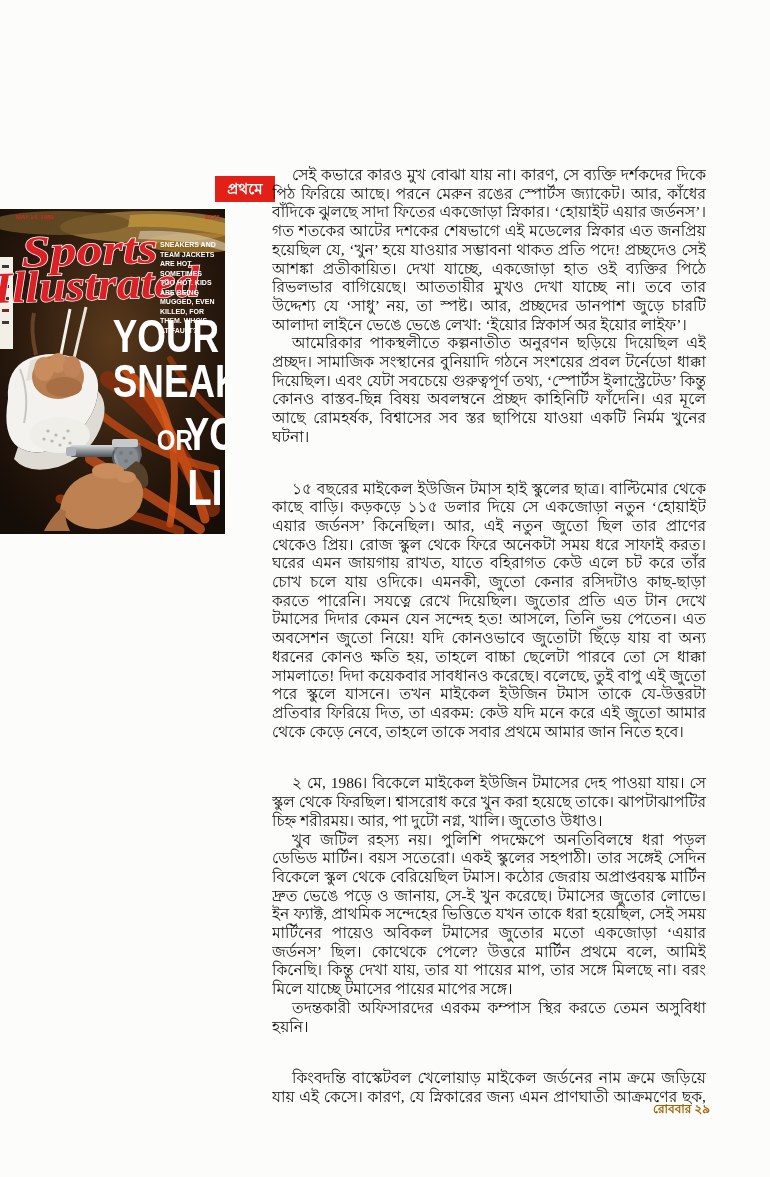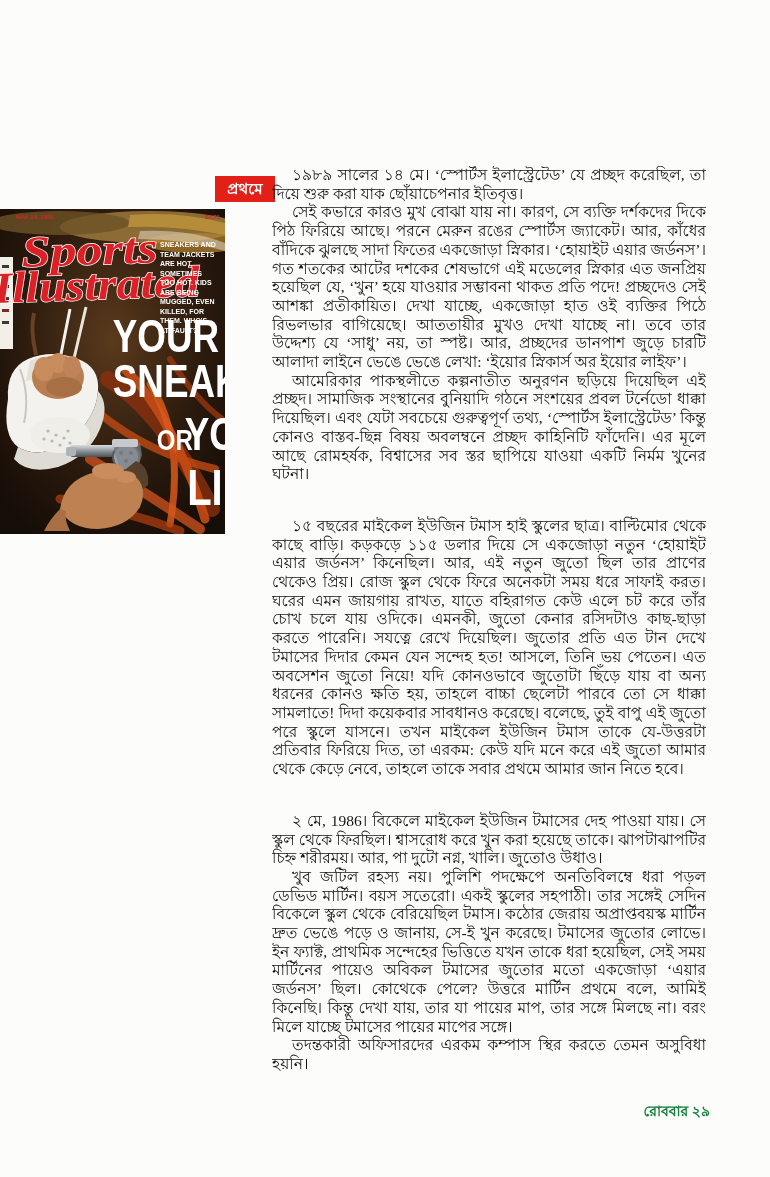--- a/index.html
+++ b/index.html
@@ -38,22 +38,22 @@
     color:#141414;
     font-size:15.5px;line-height:18.7px;
     text-align:justify;
     overflow:hidden;
   }
   .article p{margin:0;text-indent:20px;}
   .article p.sec{margin-top:33px;}
   
   .folio{
     position:absolute;top:1100px;right:60px;
-    color:#15803d;
-    font-size:14px;font-weight:bold;
+    color:#a16207;
+    font-size:12px;font-weight:bold;
     font-family:"Liberation Serif", serif;
   }
 </style>
 </head>
 <body>
 
 <div class="page">
 
   <div class="kicker">প্রথমে</div>
 
@@ -176,21 +176,20 @@
         <text x="141" y="143" font-size="46" transform="scale(0.8 1)">YOUR</text>
         <text x="141" y="188" font-size="46" transform="scale(0.8 1)">SNEAKERS</text>
         <text x="196" y="241" font-size="30" transform="scale(0.8 1)">OR</text>
         <text x="231" y="241" font-size="46" transform="scale(0.8 1)">YOUR</text>
         <text x="234" y="296" font-size="50" transform="scale(0.8 1)">LIFE</text>
       </g>
     </svg>
   </div>
 
   <div class="article">
-    <p>১৯৮৯ সালের ১৪ মে। ‘স্পোর্টস ইলাস্ট্রেটেড’ যে প্রচ্ছদ করেছিল, তা দিয়ে শুরু করা যাক ছোঁয়াচেপনার ইতিবৃত্ত।</p>
     <p>সেই কভারে কারও মুখ বোঝা যায় না। কারণ, সে ব্যক্তি দর্শকদের দিকে পিঠ ফিরিয়ে আছে। পরনে মেরুন রঙের স্পোর্টস জ্যাকেট। আর, কাঁধের বাঁদিকে ঝুলছে সাদা ফিতের একজোড়া স্নিকার। ‘হোয়াইট এয়ার জর্ডনস’। গত শতকের আটের দশকের শেষভাগে এই মডেলের স্নিকার এত জনপ্রিয় হয়েছিল যে, ‘খুন’ হয়ে যাওয়ার সম্ভাবনা থাকত প্রতি পদে! প্রচ্ছদেও সেই আশঙ্কা প্রতীকায়িত। দেখা যাচ্ছে, একজোড়া হাত ওই ব্যক্তির পিঠে রিভলভার বাগিয়েছে। আততায়ীর মুখও দেখা যাচ্ছে না। তবে তার উদ্দেশ্য যে ‘সাধু’ নয়, তা স্পষ্ট। আর, প্রচ্ছদের ডানপাশ জুড়ে চারটি আলাদা লাইনে ভেঙে ভেঙে লেখা: ‘ইয়োর স্নিকার্স অর ইয়োর লাইফ’।</p>
     <p>আমেরিকার পাকস্থলীতে কল্পনাতীত অনুরণন ছড়িয়ে দিয়েছিল এই প্রচ্ছদ। সামাজিক সংস্থানের বুনিয়াদি গঠনে সংশয়ের প্রবল টর্নেডো ধাক্কা দিয়েছিল। এবং যেটা সবচেয়ে গুরুত্বপূর্ণ তথ্য, ‘স্পোর্টস ইলাস্ট্রেটেড’ কিন্তু কোনও বাস্তব-ছিন্ন বিষয় অবলম্বনে প্রচ্ছদ কাহিনিটি ফাঁদেনি। এর মূলে আছে রোমহর্ষক, বিশ্বাসের সব স্তর ছাপিয়ে যাওয়া একটি নির্মম খুনের ঘটনা।</p>
     <p class="sec">১৫ বছরের মাইকেল ইউজিন টমাস হাই স্কুলের ছাত্র। বাল্টিমোর থেকে কাছে বাড়ি। কড়কড়ে ১১৫ ডলার দিয়ে সে একজোড়া নতুন ‘হোয়াইট এয়ার জর্ডনস’ কিনেছিল। আর, এই নতুন জুতো ছিল তার প্রাণের থেকেও প্রিয়। রোজ স্কুল থেকে ফিরে অনেকটা সময় ধরে সাফাই করত। ঘরের এমন জায়গায় রাখত, যাতে বহিরাগত কেউ এলে চট করে তাঁর চোখ চলে যায় ওদিকে। এমনকী, জুতো কেনার রসিদটাও কাছ-ছাড়া করতে পারেনি। সযত্নে রেখে দিয়েছিল। জুতোর প্রতি এত টান দেখে টমাসের দিদার কেমন যেন সন্দেহ হত! আসলে, তিনি ভয় পেতেন। এত অবসেশন জুতো নিয়ে! যদি কোনওভাবে জুতোটা ছিঁড়ে যায় বা অন্য ধরনের কোনও ক্ষতি হয়, তাহলে বাচ্চা ছেলেটা পারবে তো সে ধাক্কা সামলাতে! দিদা কয়েকবার সাবধানও করেছে। বলেছে, তুই বাপু এই জুতো পরে স্কুলে যাসনে। তখন মাইকেল ইউজিন টমাস তাকে যে-উত্তরটা প্রতিবার ফিরিয়ে দিত, তা এরকম: কেউ যদি মনে করে এই জুতো আমার থেকে কেড়ে নেবে, তাহলে তাকে সবার প্রথমে আমার জান নিতে হবে।</p>
     <p class="sec">২ মে, 1986। বিকেলে মাইকেল ইউজিন টমাসের দেহ পাওয়া যায়। সে স্কুল থেকে ফিরছিল। শ্বাসরোধ করে খুন করা হয়েছে তাকে। ঝাপটাঝাপটির চিহ্ন শরীরময়। আর, পা দুটো নগ্ন, খালি। জুতোও উধাও।</p>
     <p>খুব জটিল রহস্য নয়। পুলিশি পদক্ষেপে অনতিবিলম্বে ধরা পড়ল ডেভিড মার্টিন। বয়স সতেরো। একই স্কুলের সহপাঠী। তার সঙ্গেই সেদিন বিকেলে স্কুল থেকে বেরিয়েছিল টমাস। কঠোর জেরায় অপ্রাপ্তবয়স্ক মার্টিন দ্রুত ভেঙে পড়ে ও জানায়, সে-ই খুন করেছে। টমাসের জুতোর লোভে। ইন ফ্যাক্ট, প্রাথমিক সন্দেহের ভিত্তিতে যখন তাকে ধরা হয়েছিল, সেই সময় মার্টিনের পায়েও অবিকল টমাসের জুতোর মতো একজোড়া ‘এয়ার জর্ডনস’ ছিল। কোথেকে পেলে? উত্তরে মার্টিন প্রথমে বলে, আমিই কিনেছি। কিন্তু দেখা যায়, তার যা পায়ের মাপ, তার সঙ্গে মিলছে না। বরং মিলে যাচ্ছে টমাসের পায়ের মাপের সঙ্গে।</p>
     <p>তদন্তকারী অফিসারদের এরকম কম্পাস স্থির করতে তেমন অসুবিধা হয়নি।</p>
     <p class="sec">কিংবদন্তি বাস্কেটবল খেলোয়াড় মাইকেল জর্ডনের নাম ক্রমে জড়িয়ে যায় এই কেসে। কারণ, যে স্নিকারের জন্য এমন প্রাণঘাতী আক্রমণের ছক, সেই ব্র্যান্ড ‘এনডর্স’ করতেন জর্ডন! আসলে মাইকেল ইউজিন টমাসের মৃত্যু কোনও বিচ্ছিন্ন ঘটনা ছিল না। সেই সময়ের আমেরিকায়, একটি বিশেষ জনগোষ্ঠীর মধ্যে, স্পোর্টস শু বা স্পোর্টস জ্যাকেটের জন্য এমন হানাহানি লেগেই থাকত। তবে সব ঘটনা তো সেভাবে নথিভুক্ত হয় না, সব ঘটনা সামনেও আসে না, আর সংবাদমাধ্যমও সুযোগ পায় না প্রত্যেকটা ঘটনার অভিঘাতের সঙ্গে একজন সুপার সেলেবের নাম সংশ্লিষ্ট করতে। এবার, এতগুলি শর্ত লাগসইভাবে মিলে যাওয়ায় টমাস হত্যার রেশ বহুধাবিস্তৃত হয়।</p>
 
   </div>
 

